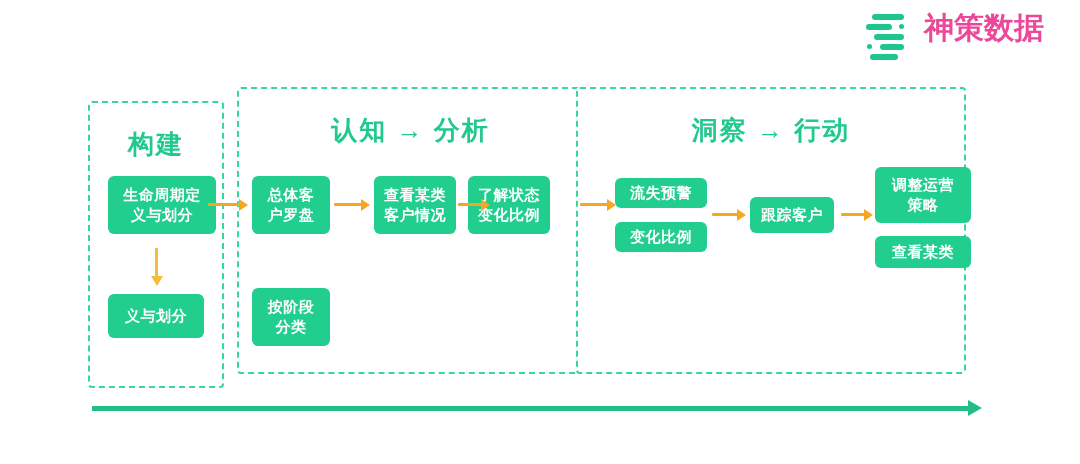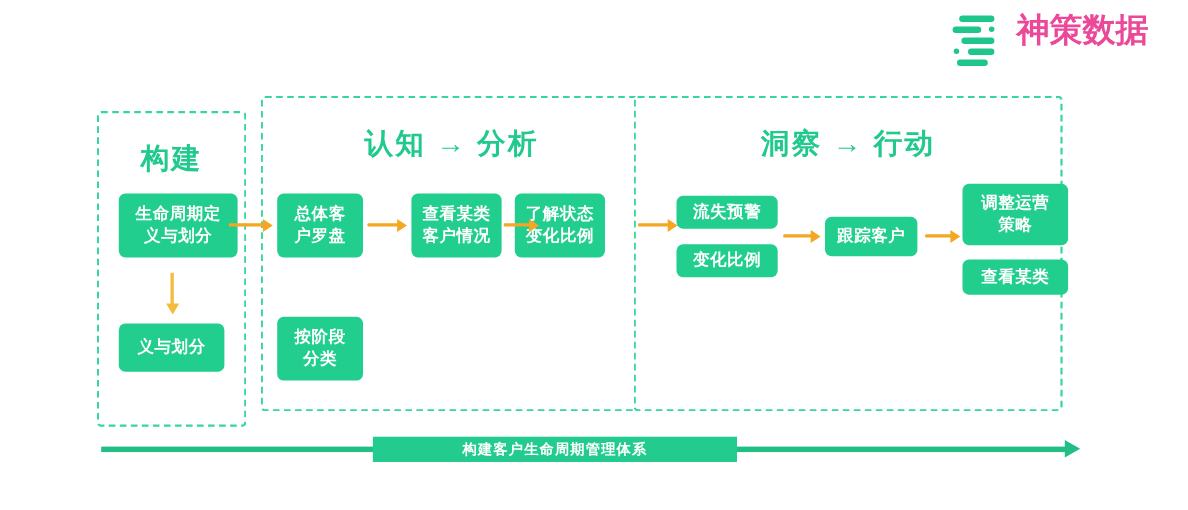--- a/index.html
+++ b/index.html
@@ -315,14 +315,13 @@
     <div class="head"></div>
 </div>
 <div class="arrow-h" id="a-3b">
   <div class="shaft"></div>
     <div class="head"></div>
 </div>
 
 <div id="bottom-arrow">
   <div id="bottom-line"></div>
   <div id="bottom-head"></div>
-  <div id="bottom-label">构建客户生命周期管理体系</div>
 </div>
 
 </body></html>

